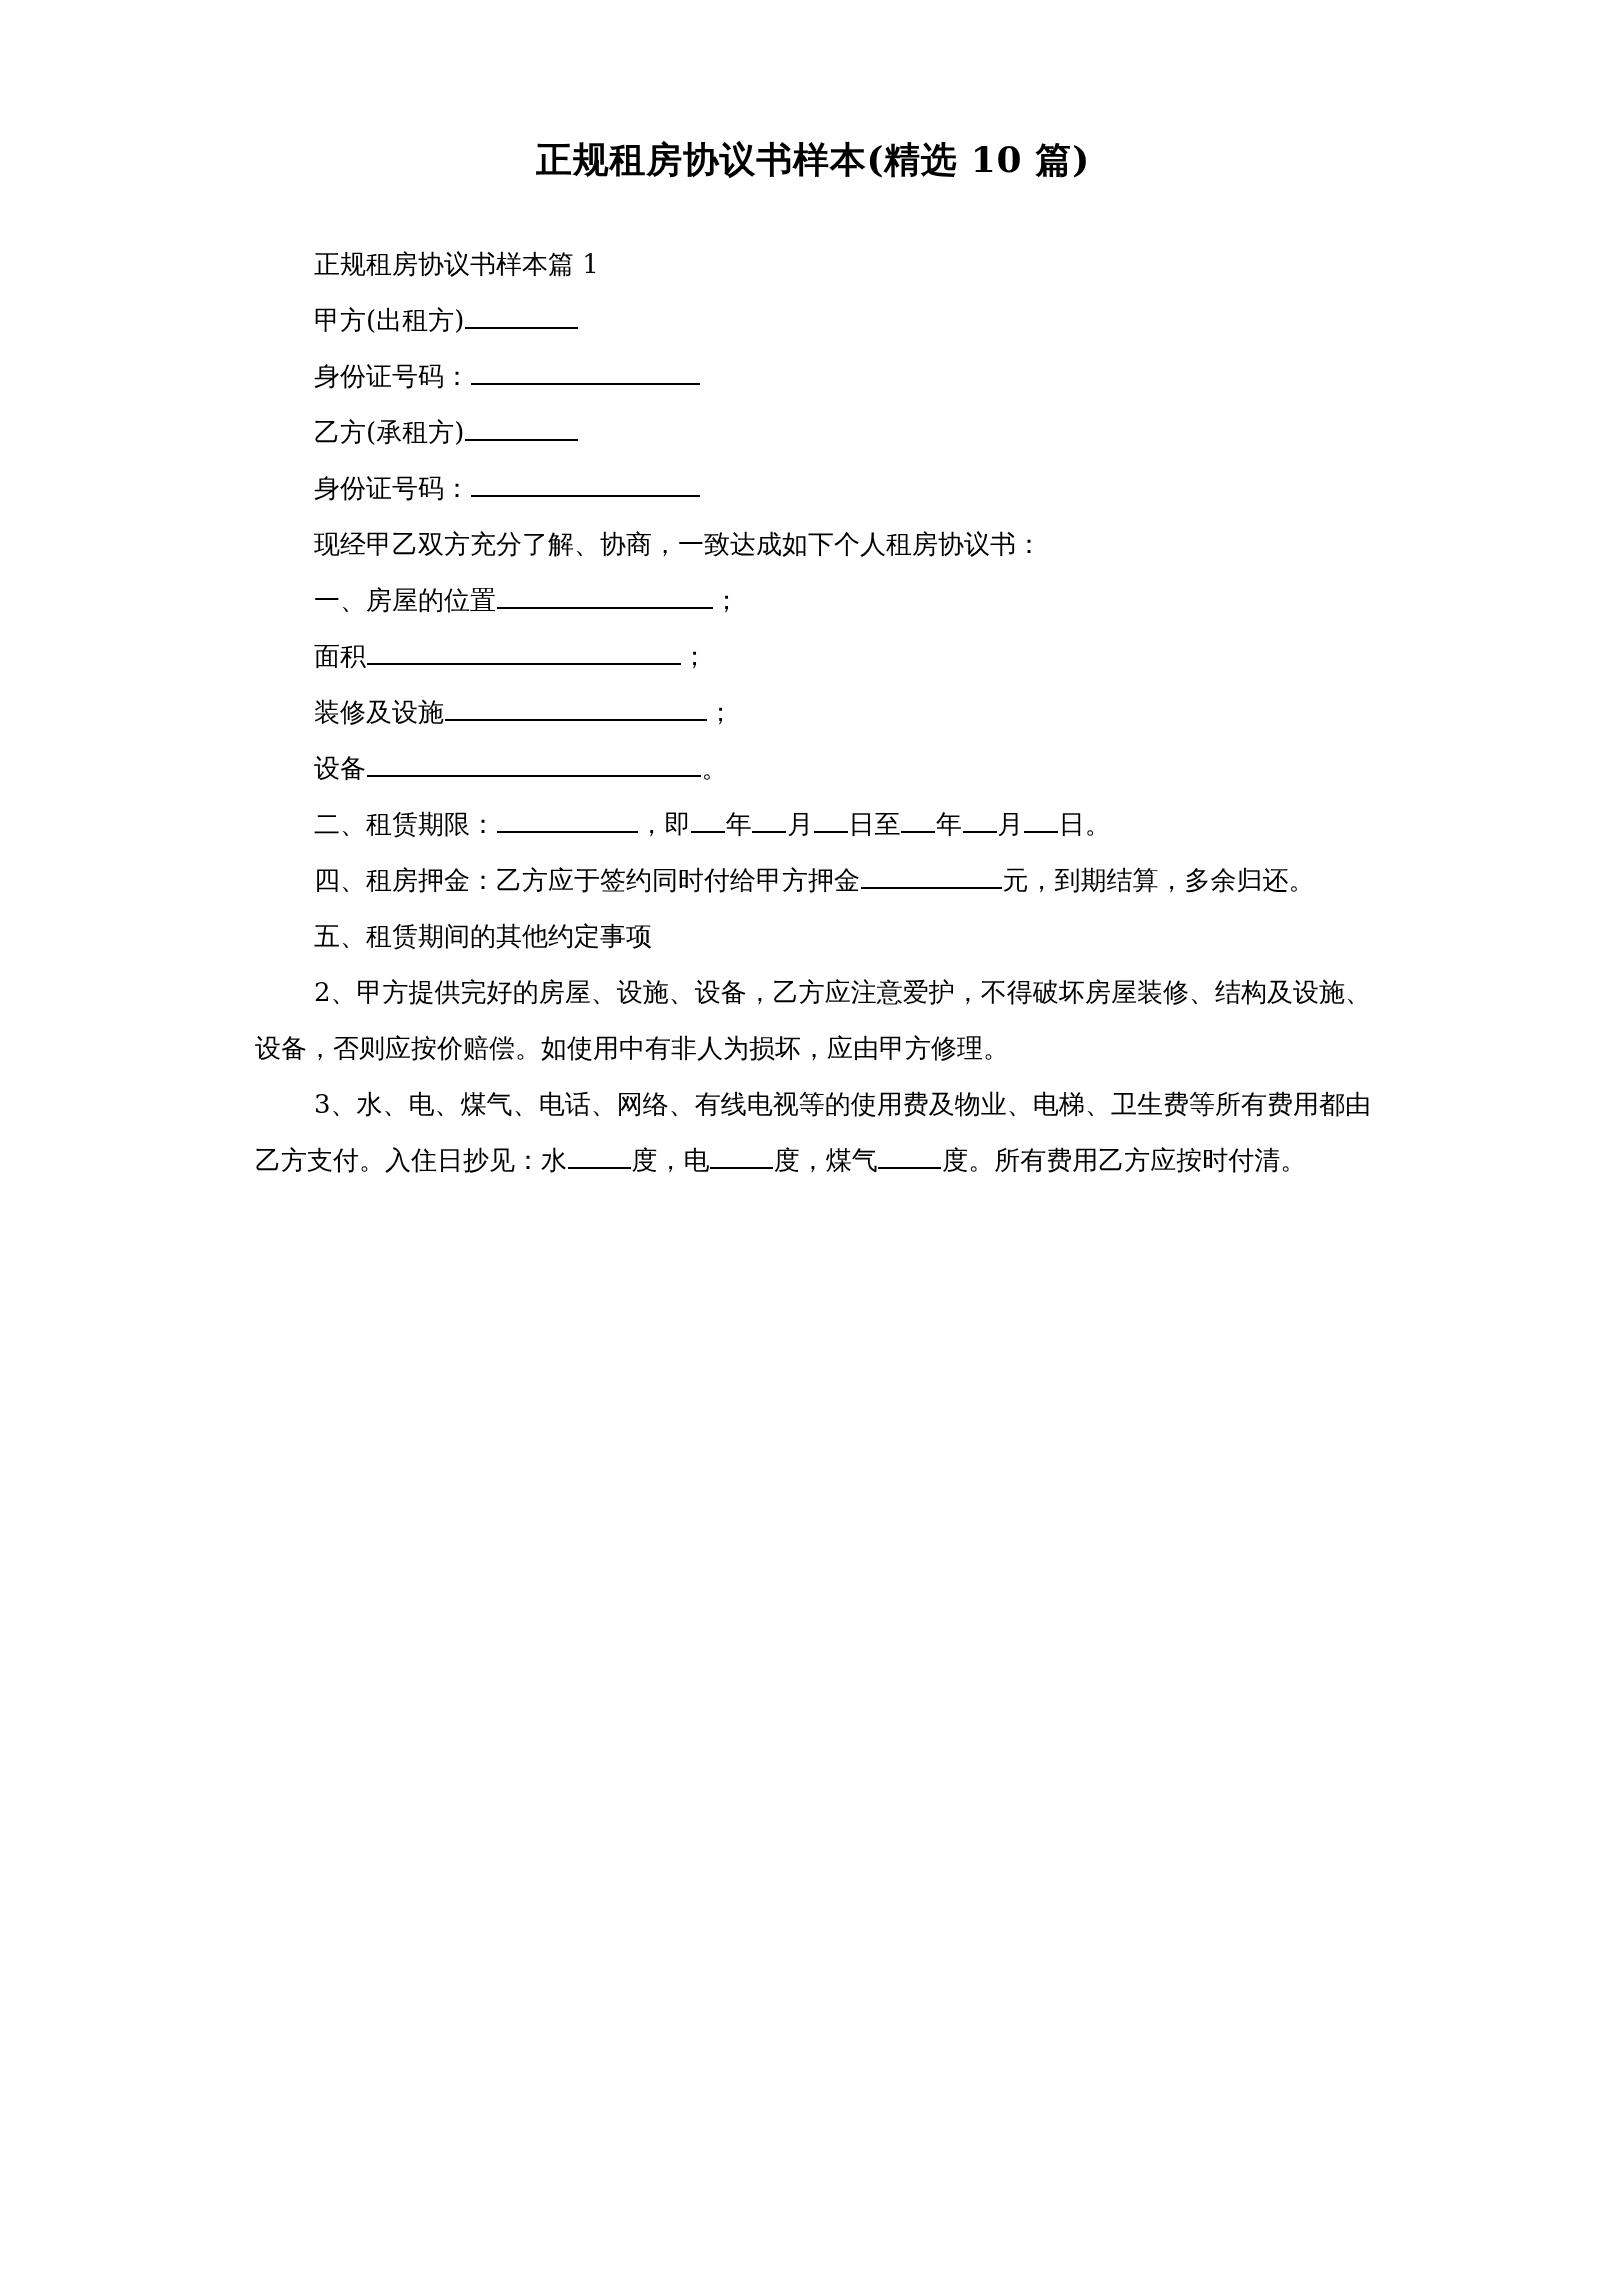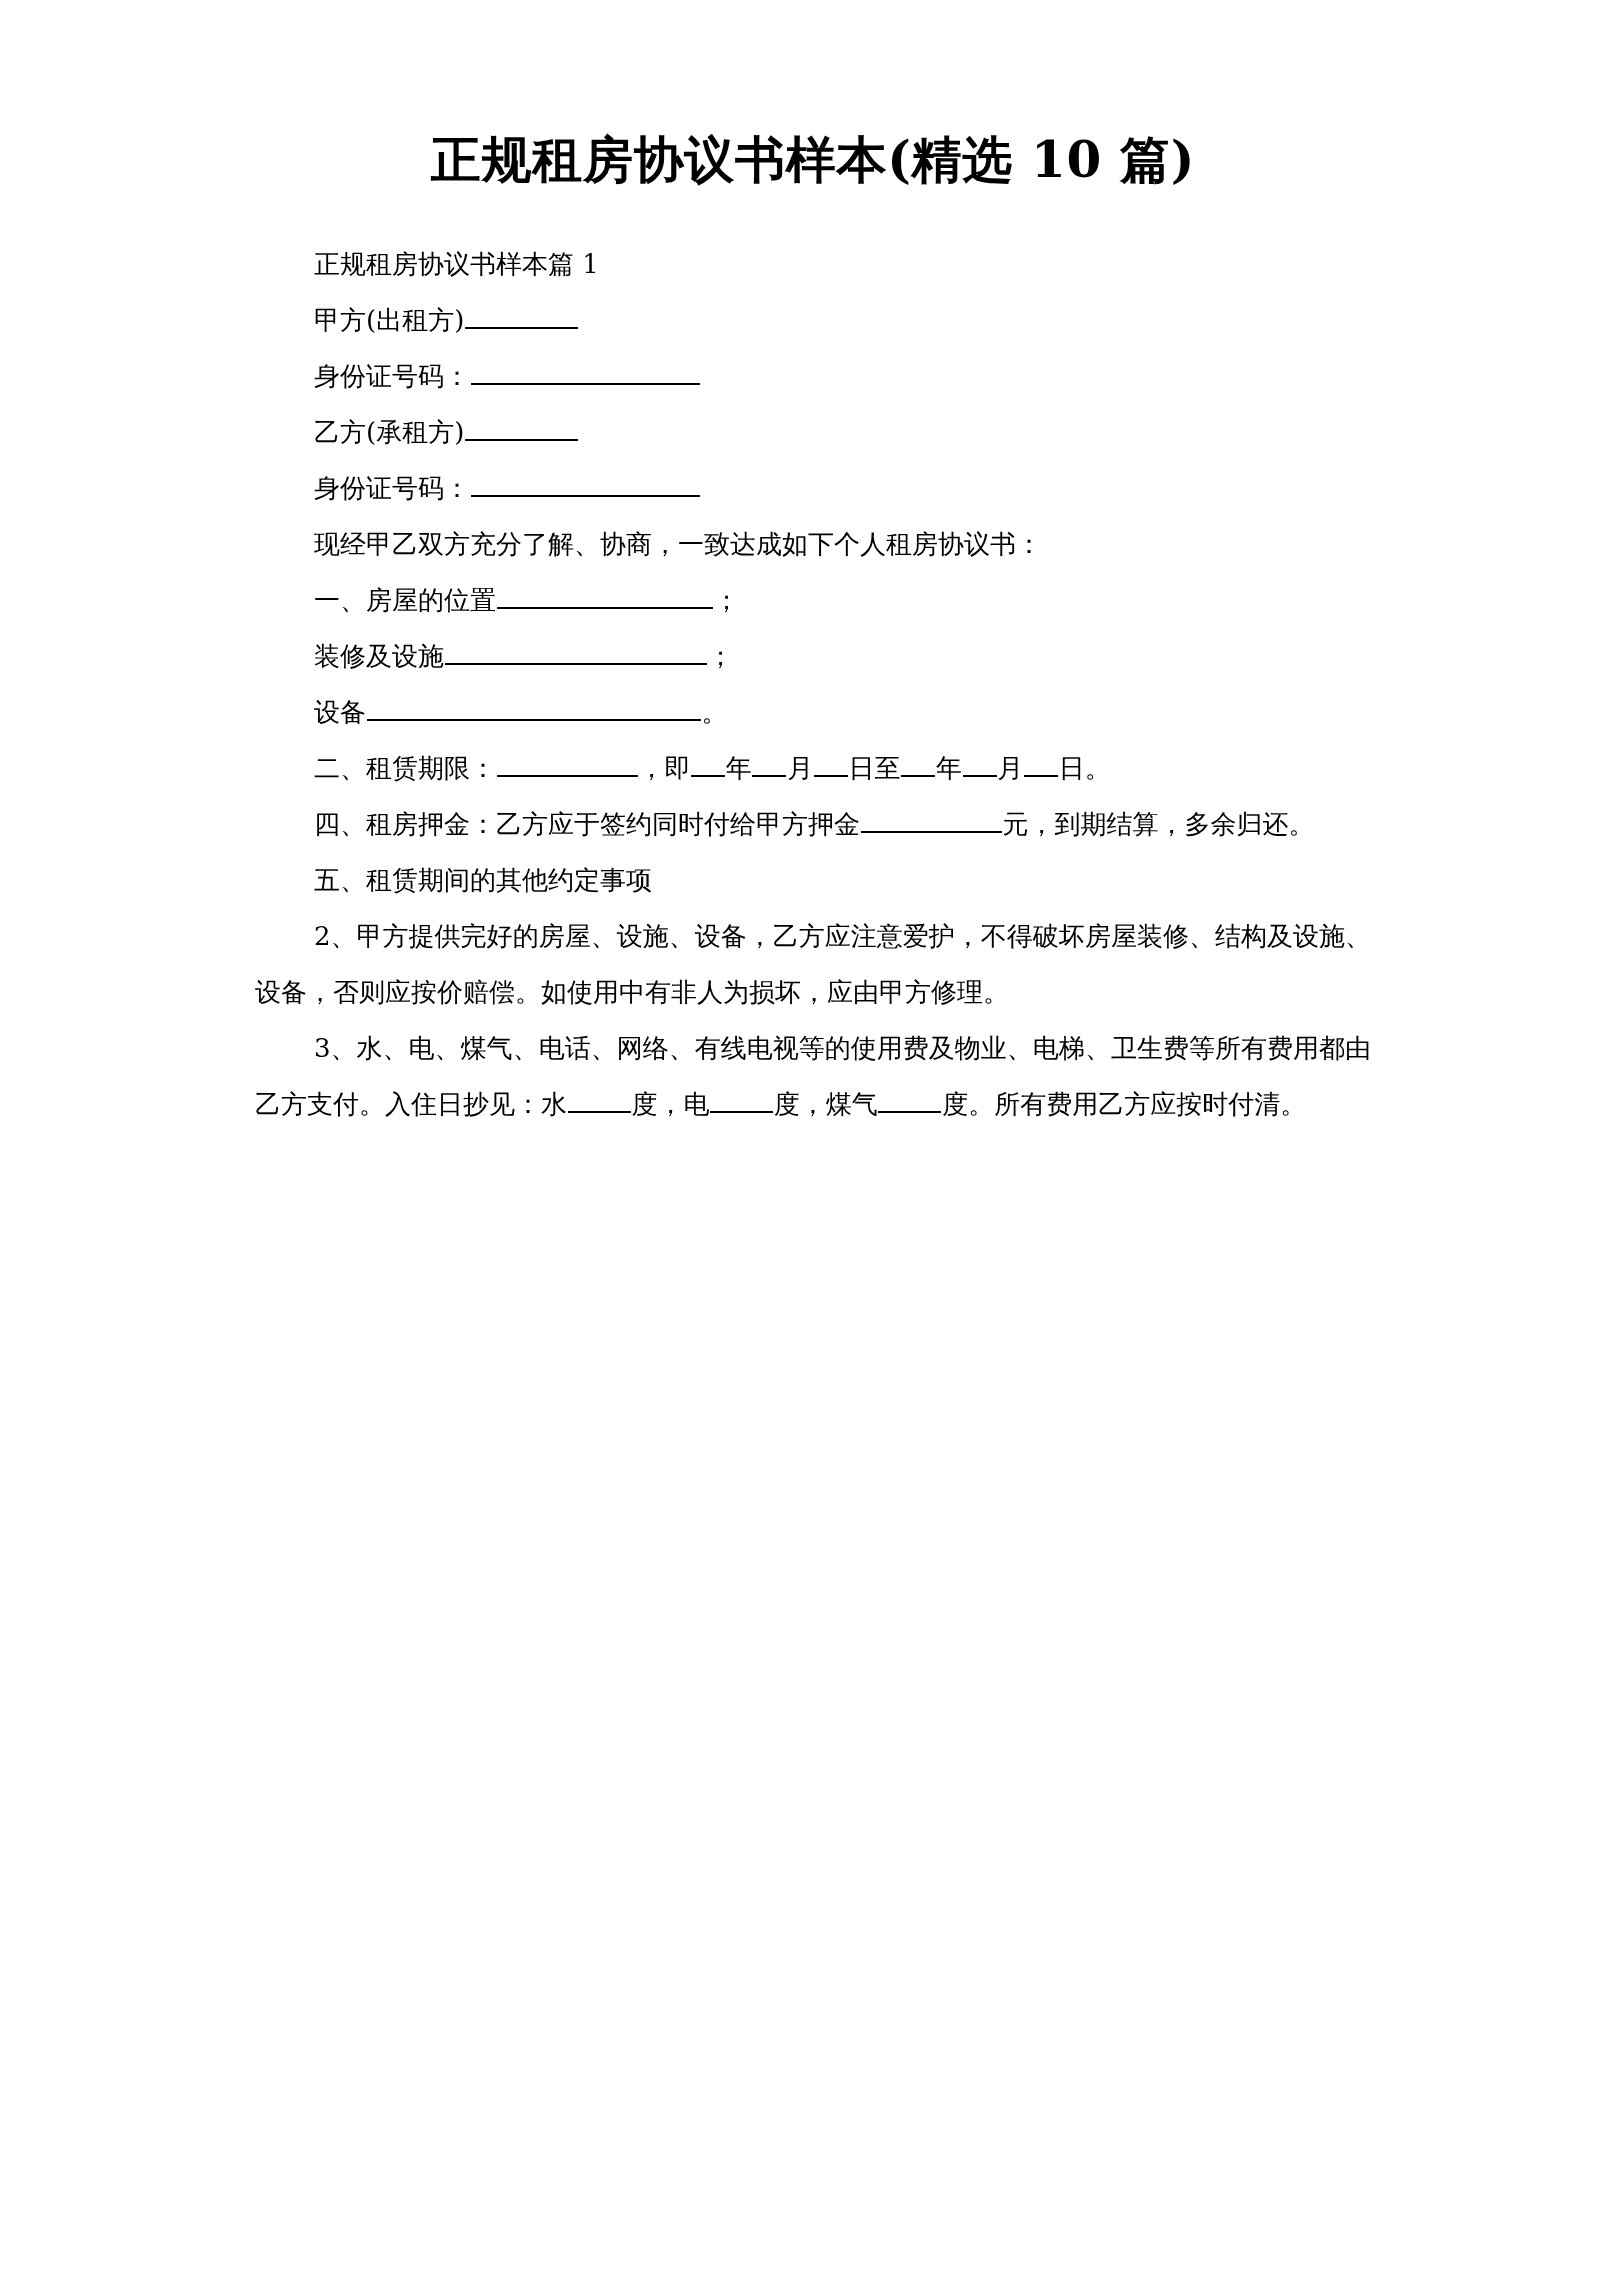--- a/index.html
+++ b/index.html
@@ -31,26 +31,26 @@
     top: 0;
     width: 1116px;   
   }
 
   
   .doc-title {
     margin: 0;
     padding: 0;
     text-align: center;
     font-weight: 700;
-    font-size: 50px;
+    font-size: 36px;
     line-height: 1.0;
     letter-spacing: 0.7px;
     position: absolute;
     left: 0;
-    top: 135px;
+    top: 141px;
     width: 1116px;
     white-space: nowrap;
   }
 
   
   .body-block {
     position: absolute;
     left: 0;
     top: 236px;
     width: 1116px;
@@ -107,20 +107,21 @@
       <p class="para form-line"><span>身份证号码：</span><span class="blank w-xl"></span></p>
 
       <p class="para form-line"><span>乙方(承租方)</span><span class="blank w-m"></span></p>
 
       <p class="para form-line"><span>身份证号码：</span><span class="blank w-xl"></span></p>
 
       <p class="para">现经甲乙双方充分了解、协商，一致达成如下个人租房协议书：</p>
 
       <p class="para"><span>一、房屋的位置</span><span class="blank w-pos"></span><span>；</span></p>
 
+      <p class="para"><span>面积</span><span class="blank w-area"></span><span>；</span></p>
 
       <p class="para"><span>装修及设施</span><span class="blank w-fac"></span><span>；</span></p>
 
       <p class="para"><span>设备</span><span class="blank w-equ"></span><span>。</span></p>
 
       <p class="para"><span>二、租赁期限：</span><span class="blank w-l"></span><span>，即</span><span class="blank w-xxs"></span><span>年</span><span class="blank w-xxs"></span><span>月</span><span class="blank w-xxs"></span><span>日至</span><span class="blank w-xxs"></span><span>年</span><span class="blank w-xxs"></span><span>月</span><span class="blank w-xxs"></span><span>日。</span></p>
 
 
       <p class="para"><span>四、租房押金：乙方应于签约同时付给甲方押金</span><span class="blank w-l"></span><span>元，到期结算，多余归还。</span></p>
 

